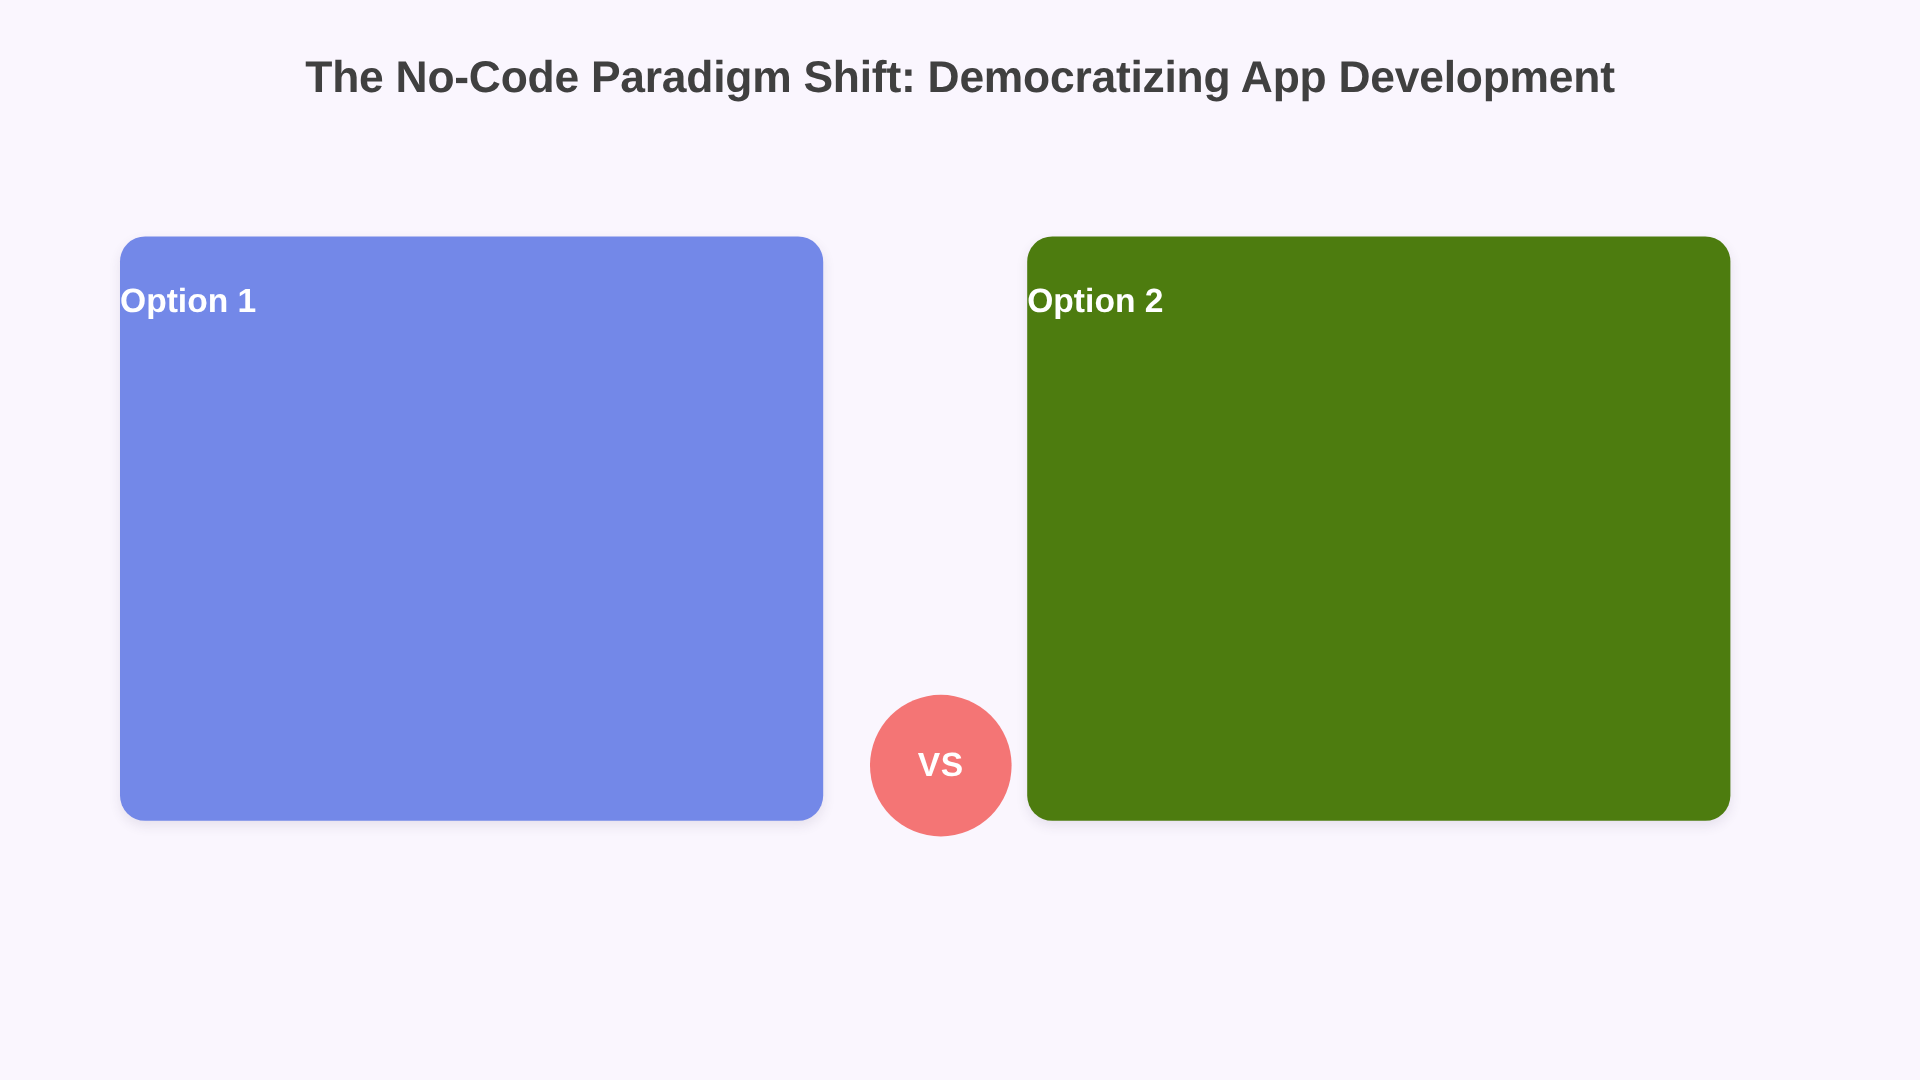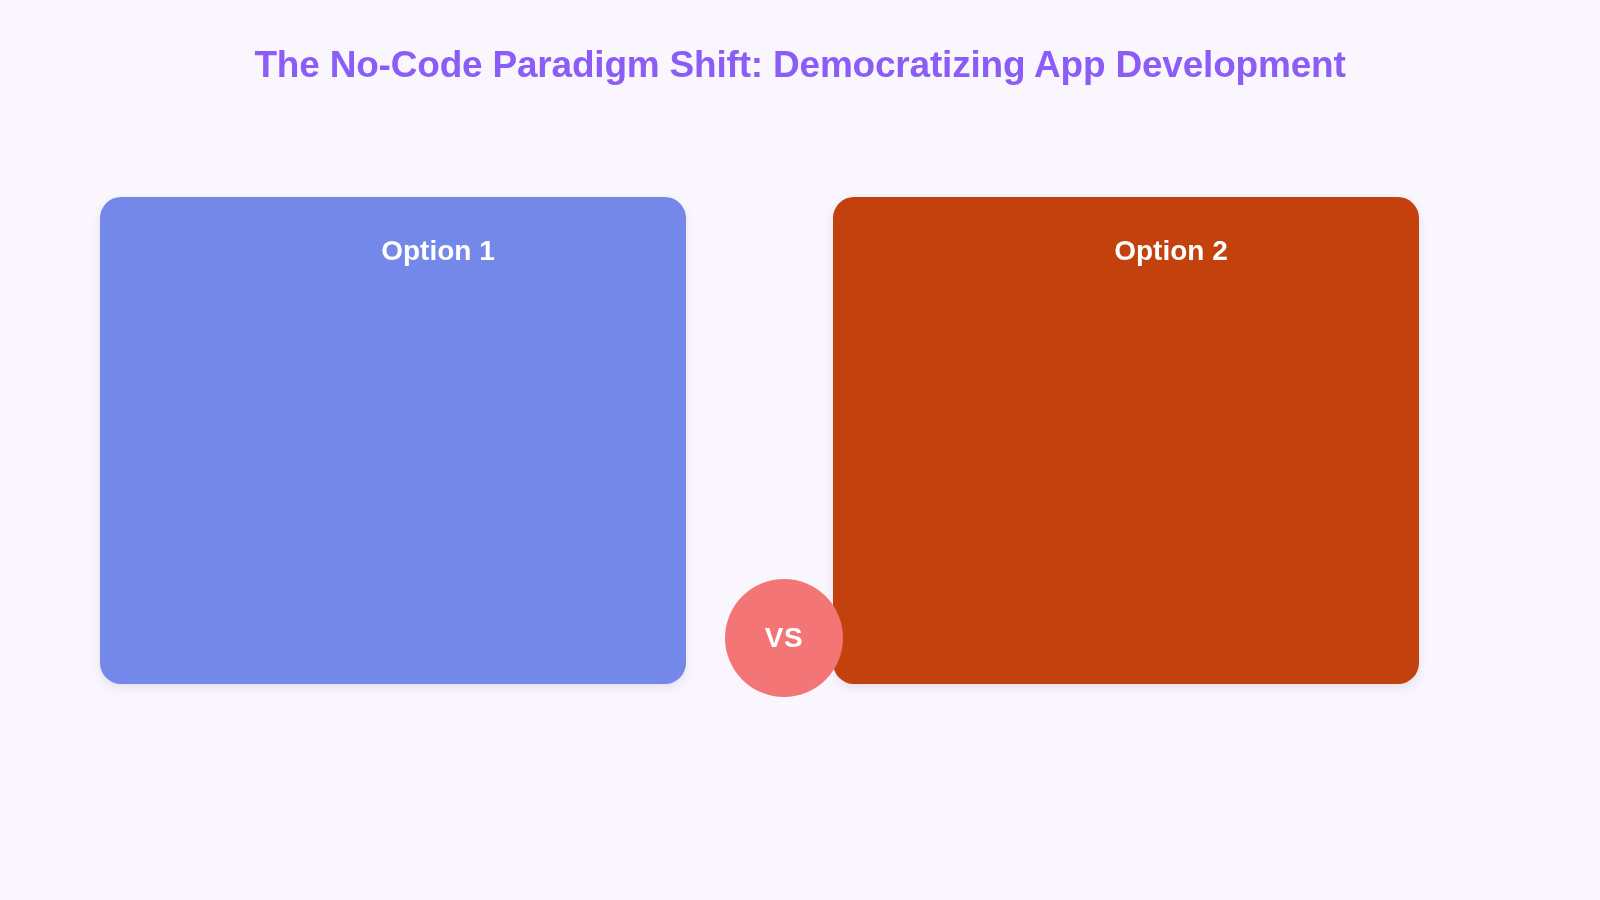--- a/index.html
+++ b/index.html
@@ -23,21 +23,21 @@
   
   #slide-title {
     position: absolute;
     left: 0;
     top: 40px;
     width: 1600px;
     text-align: center;
     font-size: 37px;
     font-weight: bold;
     letter-spacing: -0.2px;
-    color: #8b5cf6;
+    color: #404040;
     line-height: 50px;
     white-space: nowrap;
   }
 
   
   #comparison-area {
     position: absolute;
     left: 0;
     top: 197px;
     width: 1600px;
@@ -53,36 +53,35 @@
     box-shadow: 0 4px 10px rgba(60, 50, 90, 0.10);
     box-sizing: border-box;
   }
 
   #option-card-1 {
     left: 100px;
     background: #7388e8;
   }
 
   #option-card-2 {
-    left: 833px;
-    background: #c2410c;
+    left: 856px;
+    background: #4d7c0f;
   }
 
   .option-card-header {
     position: absolute;
     left: 0;
     top: 36px;
     width: 100%;
-    text-align: center;
+    text-align: left;
     font-size: 28px;
     font-weight: bold;
     color: #ffffff;
     line-height: 36px;
     white-space: nowrap;
-    padding-left: 45px;
   }
 
   .option-card-body {
     position: absolute;
     left: 30px;
     right: 30px;
     top: 92px;
     bottom: 28px;
   }
 

